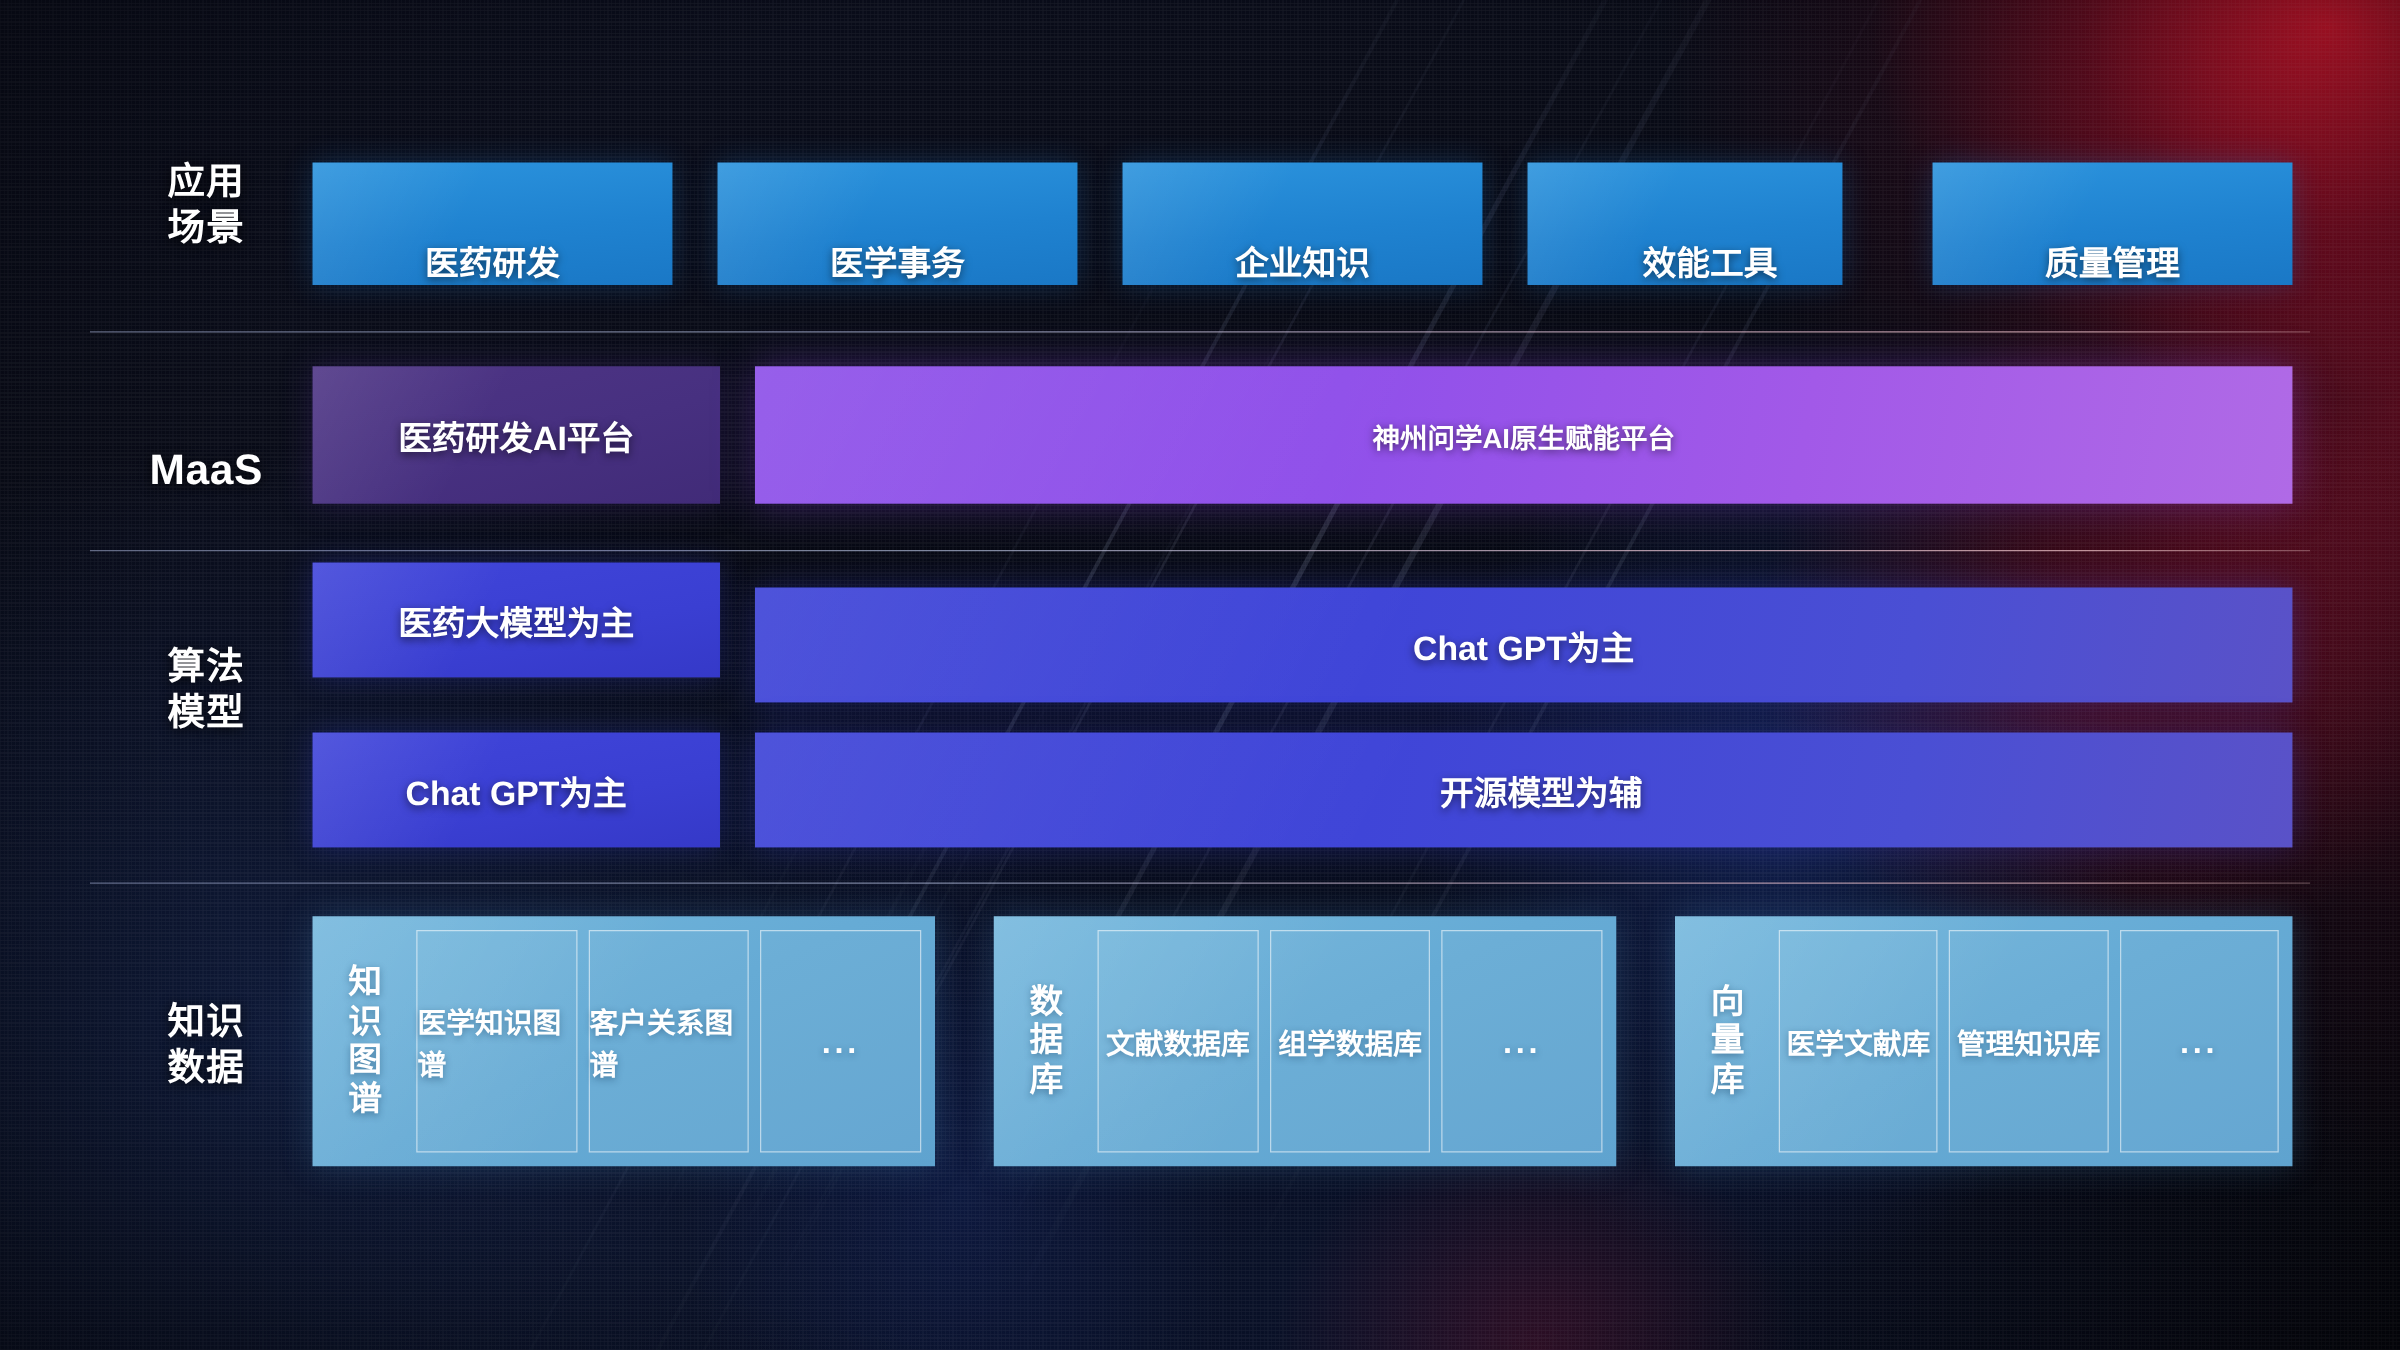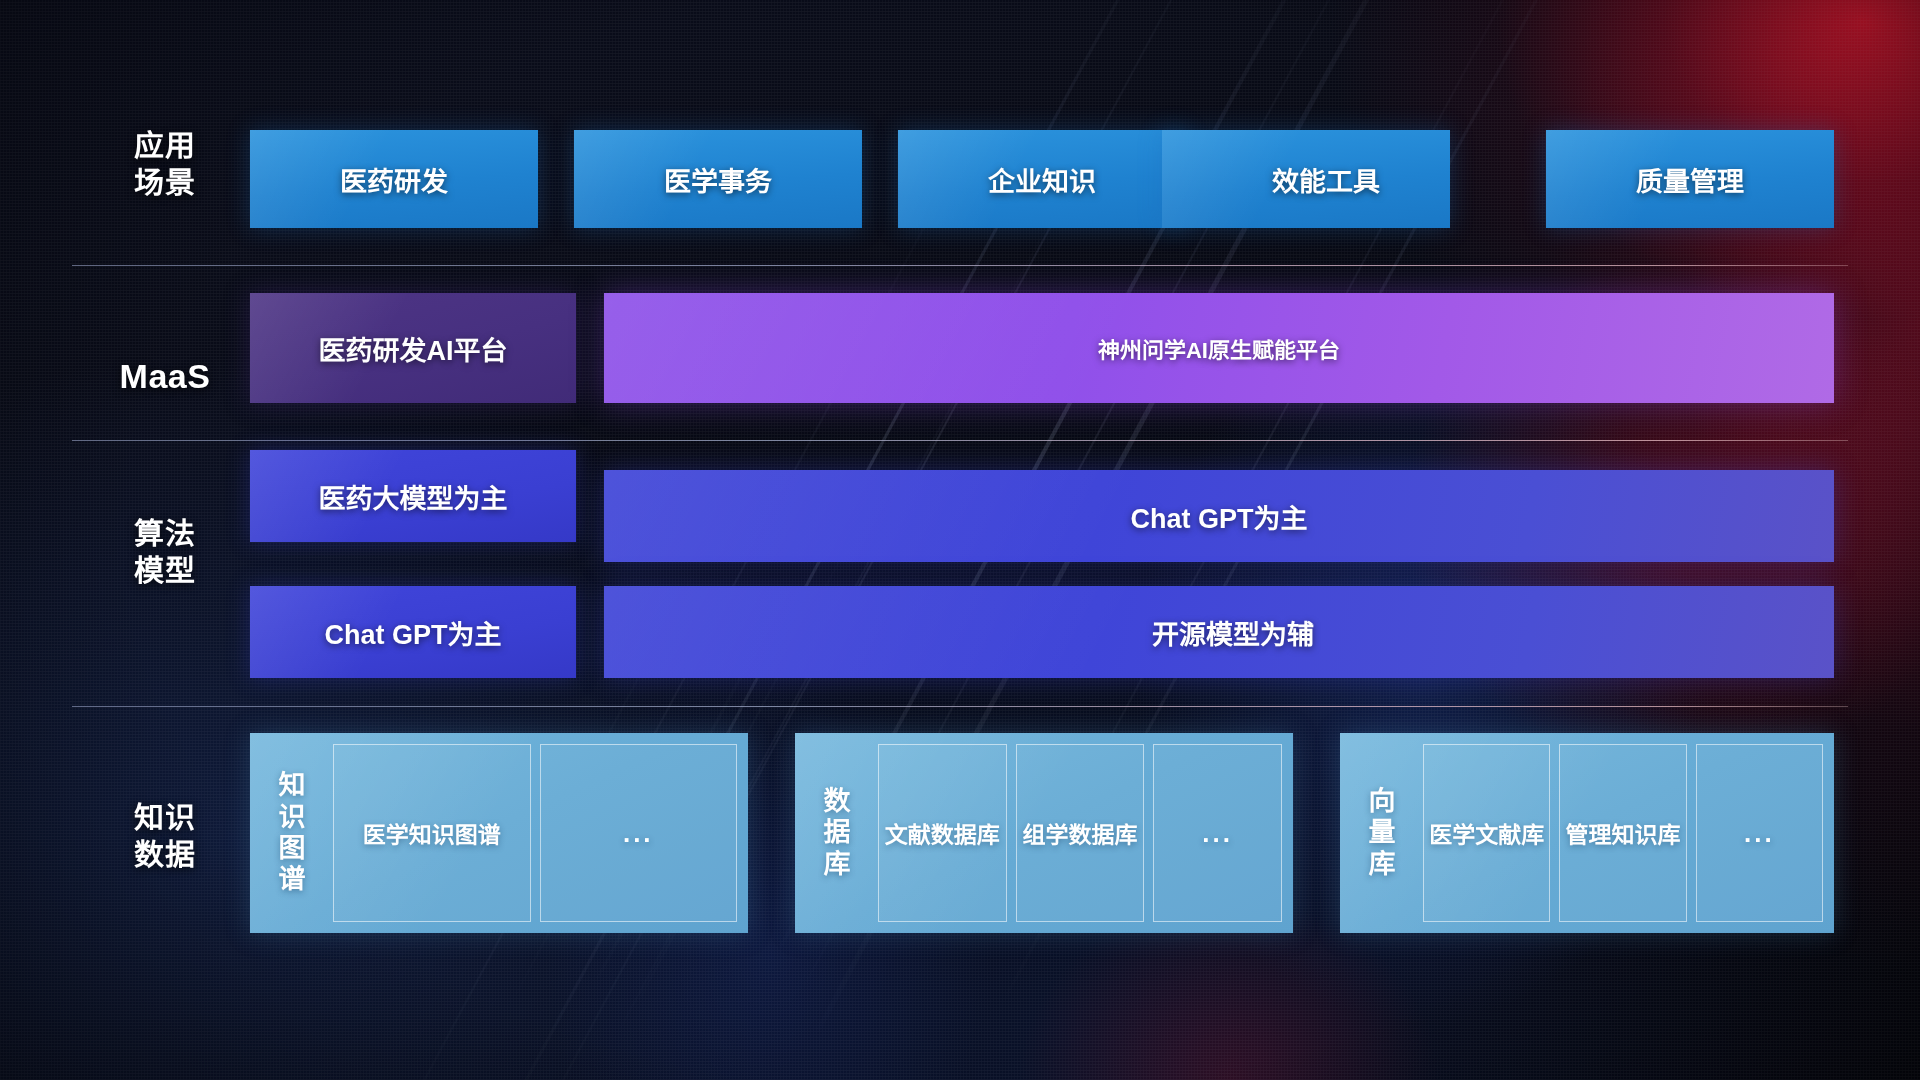--- a/index.html
+++ b/index.html
@@ -112,20 +112,21 @@
     background:linear-gradient(118deg, rgba(255,255,255,0.10) 0%, rgba(255,255,255,0) 42%);
   }
   .card .lbl { position:relative; z-index:2; }
 
   
   .app-card {
     height:98px;
     background:linear-gradient(175deg,#2b93dd 0%,#1f82d0 55%,#1a78c6 100%);
     font-size:27px;
     box-shadow:0 0 22px rgba(25,110,190,.30);
+    align-items:flex-end;
   }
 
   
   .maas-left {
     height:110px;
     background:linear-gradient(165deg,#4e3585 0%,#473080 55%,#412b78 100%);
     font-size:27px;
     box-shadow:0 0 24px rgba(70,40,130,.35);
   }
   .maas-right {
@@ -241,21 +242,21 @@
       <span class="lbl">医药研发</span>
     </div>
     <div class="card app-card" style="left:574px;  top:130px; width:288px;">
       <span class="sheen"></span>
       <span class="lbl">医学事务</span>
     </div>
     <div class="card app-card" style="left:898px;  top:130px; width:288px;">
       <span class="sheen"></span>
       <span class="lbl">企业知识</span>
     </div>
-    <div class="card app-card" style="left:1162px; top:130px; width:288px;padding-left:40px;">
+    <div class="card app-card" style="left:1222px; top:130px; width:252px;padding-left:40px;">
       <span class="sheen"></span>
       <span class="lbl">效能工具</span>
     </div>
     <div class="card app-card" style="left:1546px; top:130px; width:288px;">
       <span class="sheen"></span>
       <span class="lbl">质量管理</span>
     </div>
 
     <div class="divider" style="top:265px;"></div>
 
@@ -306,20 +307,21 @@
     <div class="kpanel" style="left:250px; top:733px; width:498px;">
       <span class="sheen"></span>
       <div class="kside">
         <span>知</span>
         <span>识</span>
         <span>图</span>
         <span>谱</span>
       </div>
       <div class="kitems">
         <div class="kitem">医学知识图谱</div>
+        <div class="kitem">客户关系图谱</div>
         <div class="kitem ellipsis">...</div>
       </div>
     </div>
 
     <div class="kpanel" style="left:795px; top:733px; width:498px;">
       <span class="sheen"></span>
       <div class="kside">
         <span>数</span>
         <span>据</span>
         <span>库</span>

